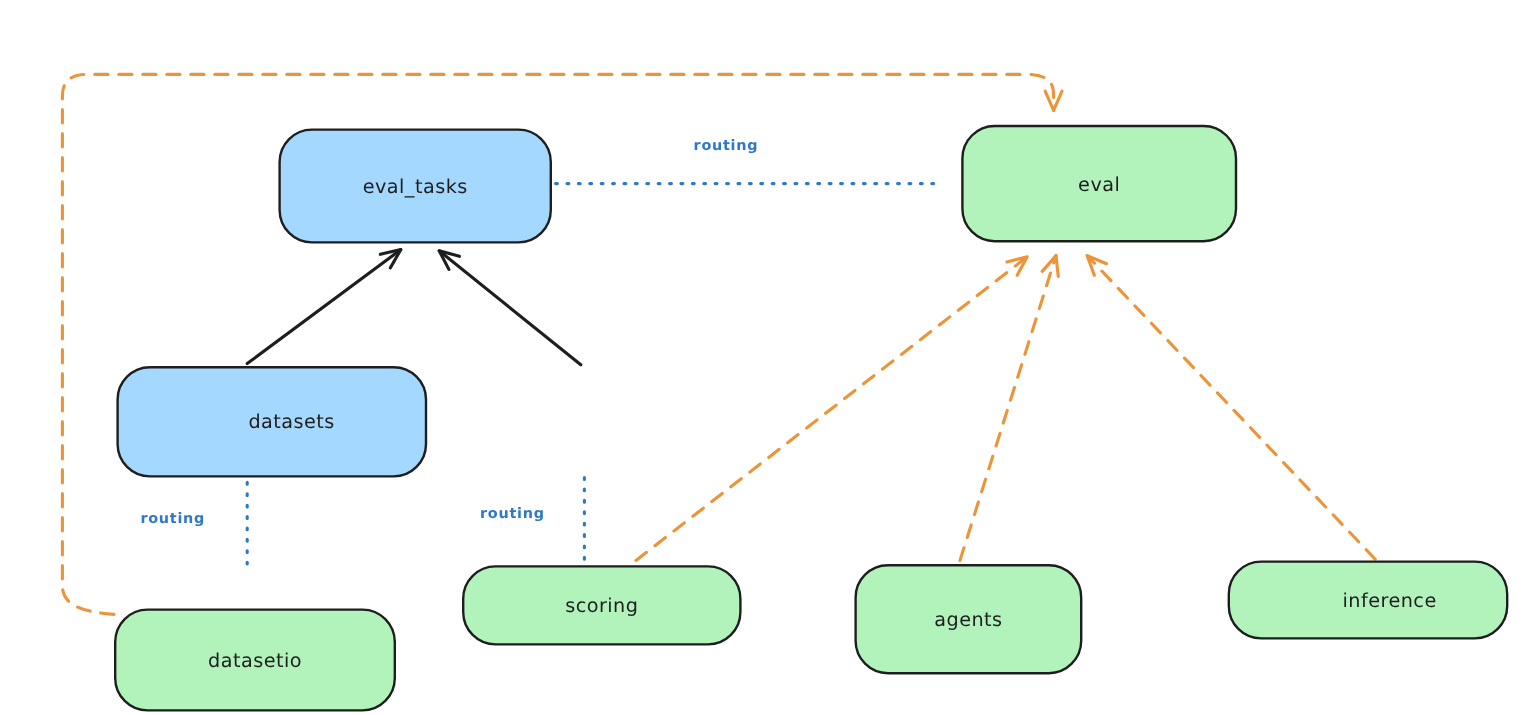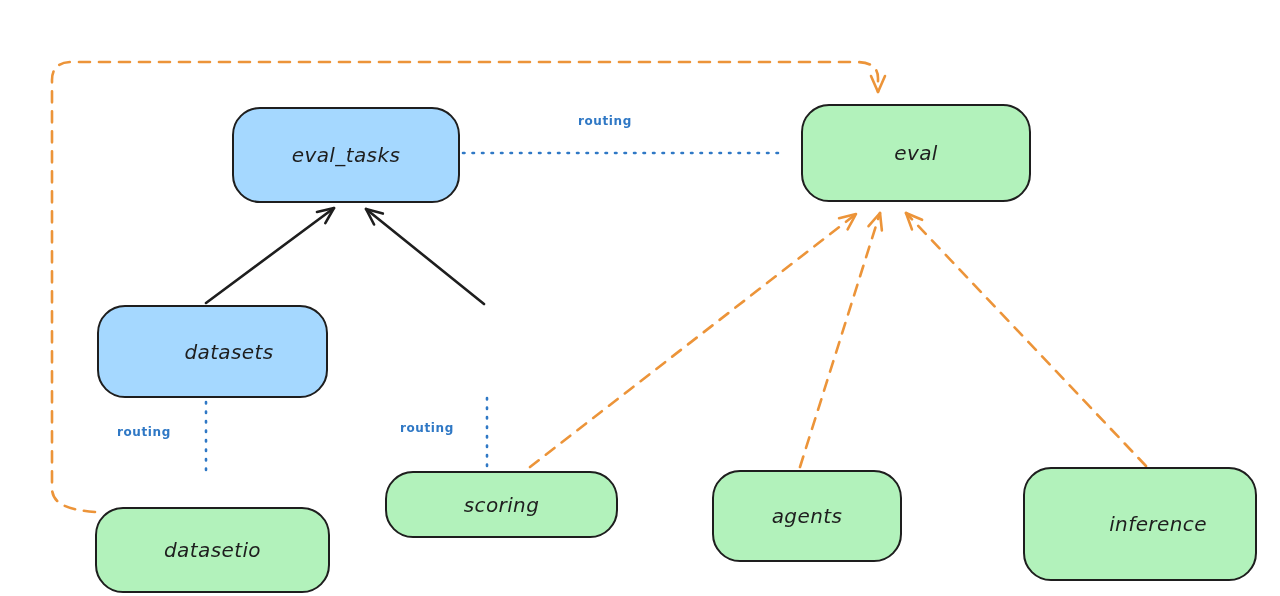--- a/index.html
+++ b/index.html
@@ -62,24 +62,23 @@
     stroke-linecap: round;
     stroke-linejoin: round;
   }
   .node {
     position: absolute;
     border: 2.6px solid var(--stroke-dark);
     border-radius: 28px;
     display: flex;
     align-items: center;
     justify-content: center;
-    font-size: 20px;
+    font-size: 16px;
     color: var(--stroke-dark);
     letter-spacing: 0.4px;
-    font-style: italic;
   }
   .node.blue  { background: var(--resource-fill); }
   .node.green { background: var(--provider-fill); }
 
   .routing-label {
     position: absolute;
     color: var(--routing-blue);
     font-size: 12px;
     font-weight: 600;
     letter-spacing: 0.6px;
@@ -115,38 +114,38 @@
   </svg>
 
   <div class="node blue" style="left:232px; top:107px; width:228px; height:96px;">
     <span>eval_tasks</span>
   </div>
 
   <div class="node green" style="left:801px; top:104px; width:230px; height:98px;">
     <span>eval</span>
   </div>
 
-  <div class="node blue" style="left:97px; top:305px; width:231px; height:93px;padding-left:33px;">
+  <div class="node blue" style="left:97px; top:305px; width:259px; height:93px;padding-left:33px;">
     <span>datasets</span>
   </div>
 
 
   <div class="node green" style="left:95px; top:477px; width:235px; height:86px;margin-top:30px;">
     <span>datasetio</span>
   </div>
 
   <div class="node green" style="left:385px; top:471px; width:233px; height:67px;">
     <span>scoring</span>
   </div>
 
   <div class="node green" style="left:712px; top:470px; width:190px; height:92px;">
     <span>agents</span>
   </div>
 
-  <div class="node green" style="left:1023px; top:467px; width:234px; height:114px;padding-left:36px;">
+  <div class="node green" style="left:1023px; top:467px; width:234px; height:66px;padding-left:36px;">
     <span>inference</span>
   </div>
 
   <div class="routing-label" style="left:578px; top:114px;">routing</div>
   <div class="routing-label" style="left:117px; top:425px;">routing</div>
   <div class="routing-label" style="left:400px; top:421px;">routing</div>
 
 </div>
 
 </body></html>

